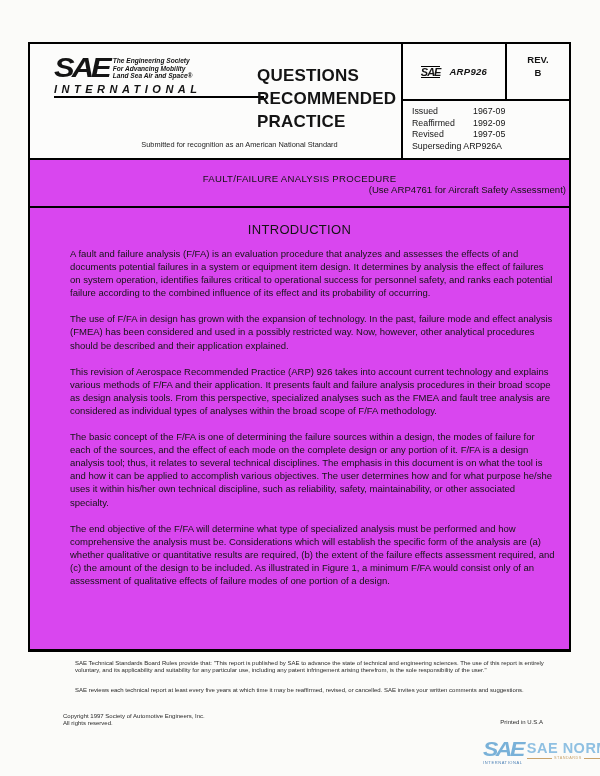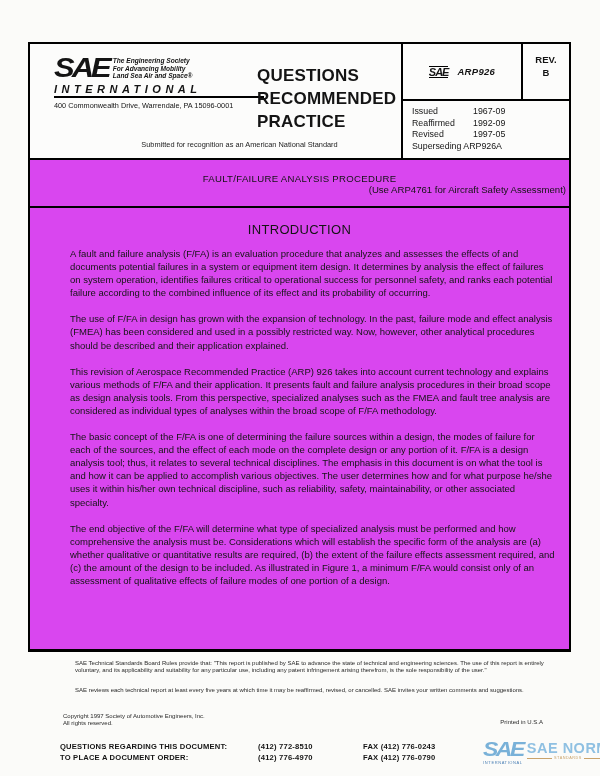--- a/index.html
+++ b/index.html
@@ -39,21 +39,21 @@
   }
   .header-right { width:168px; border-left:2px solid #000; display:flex; flex-direction:column; }
   .hr-top { height:57px; display:flex; border-bottom:2px solid #000; }
   .cell-num { flex:1; display:flex; align-items:center; justify-content:center; gap:9px; }
   .sae-small {
     font-size:11px; font-weight:900; font-style:italic; letter-spacing:-1px;
     border-top:1.5px solid #000; border-bottom:1.5px solid #000; line-height:10px;
   }
   .docnum { font-size:9.5px; font-weight:bold; letter-spacing:.3px;font-style:italic; }
   .cell-rev {
-    width:48px; border-left:2px solid #000; text-align:center;
+    width:64px; border-left:2px solid #000; text-align:center;
     font-size:9.5px; font-weight:bold; line-height:13px; padding-top:9px;
   }
   .hr-bottom { flex:1; padding:5px 20px 0 9px; font-size:8.8px; line-height:11.6px; }
   .hist-label { display:inline-block; width:61px; }
 
   
   .body-box {
     position:absolute; left:28px; top:158px; width:543px; height:494px;
     border:2px solid #000; border-bottom-width:3px; background:#d946ef;
   }
@@ -108,21 +108,20 @@
       <div class="logo-block">
         <div class="logo-row">
           <span class="sae-big">SAE</span>
           <span class="tagline">
             <div>The Engineering Society</div>
             <div>For Advancing Mobility</div>
             <div>Land Sea Air and Space®</div>
           </span>
         </div>
         <div class="intl">INTERNATIONAL</div>
-        <div class="addr">400 Commonwealth Drive, Warrendale, PA 15096-0001</div>
       </div>
       <div class="doc-type">QUESTIONS RECOMMENDED PRACTICE</div>
       <div class="submitted">Submitted for recognition as an American National Standard</div>
     </div>
     <div class="header-right">
       <div class="hr-top">
         <div class="cell-num">
           <span class="sae-small">SAE</span>
           <span class="docnum">ARP926</span>
         </div>
@@ -161,32 +160,20 @@
   </div>
 
   <div class="foot-wrap">
     <div class="fine fp1">SAE Technical Standards Board Rules provide that: "This report is published by SAE to advance the state of technical and engineering sciences.  The use of this report is entirely voluntary, and its applicability and suitability for any particular use, including any patent infringement arising therefrom, is the sole responsibility of the user."</div>
     <div class="fine fp2">SAE reviews each technical report at least every five years at which time it may be reaffirmed, revised, or cancelled.  SAE invites your written comments and suggestions.</div>
     <div class="fine copy">
       <div>Copyright 1997 Society of Automotive Engineers, Inc.</div>
       <div>All rights reserved.</div>
     </div>
     <div class="printed">Printed in U.S.A</div>
-    <div class="contact-block">
-      <div class="contact-row">
-        <span class="c-label">QUESTIONS REGARDING THIS DOCUMENT:</span>
-        <span class="c-phone">(412) 772-8510</span>
-        <span class="c-fax">FAX (412) 776-0243</span>
-      </div>
-      <div class="contact-row">
-        <span class="c-label">TO PLACE A DOCUMENT ORDER:</span>
-        <span class="c-phone">(412) 776-4970</span>
-        <span class="c-fax">FAX (412) 776-0790</span>
-      </div>
-    </div>
     <div class="watermark">
       <div class="wm-left">
         <div class="wm-sae">SAE</div>
         <div class="wm-intl">INTERNATIONAL</div>
       </div>
       <div class="wm-right">
         <div class="wm-norm">SAE NORM</div>
         <div class="wm-sub-row">
           <span class="wm-dash"></span>
           <span class="wm-sub">STANDARDS</span>

